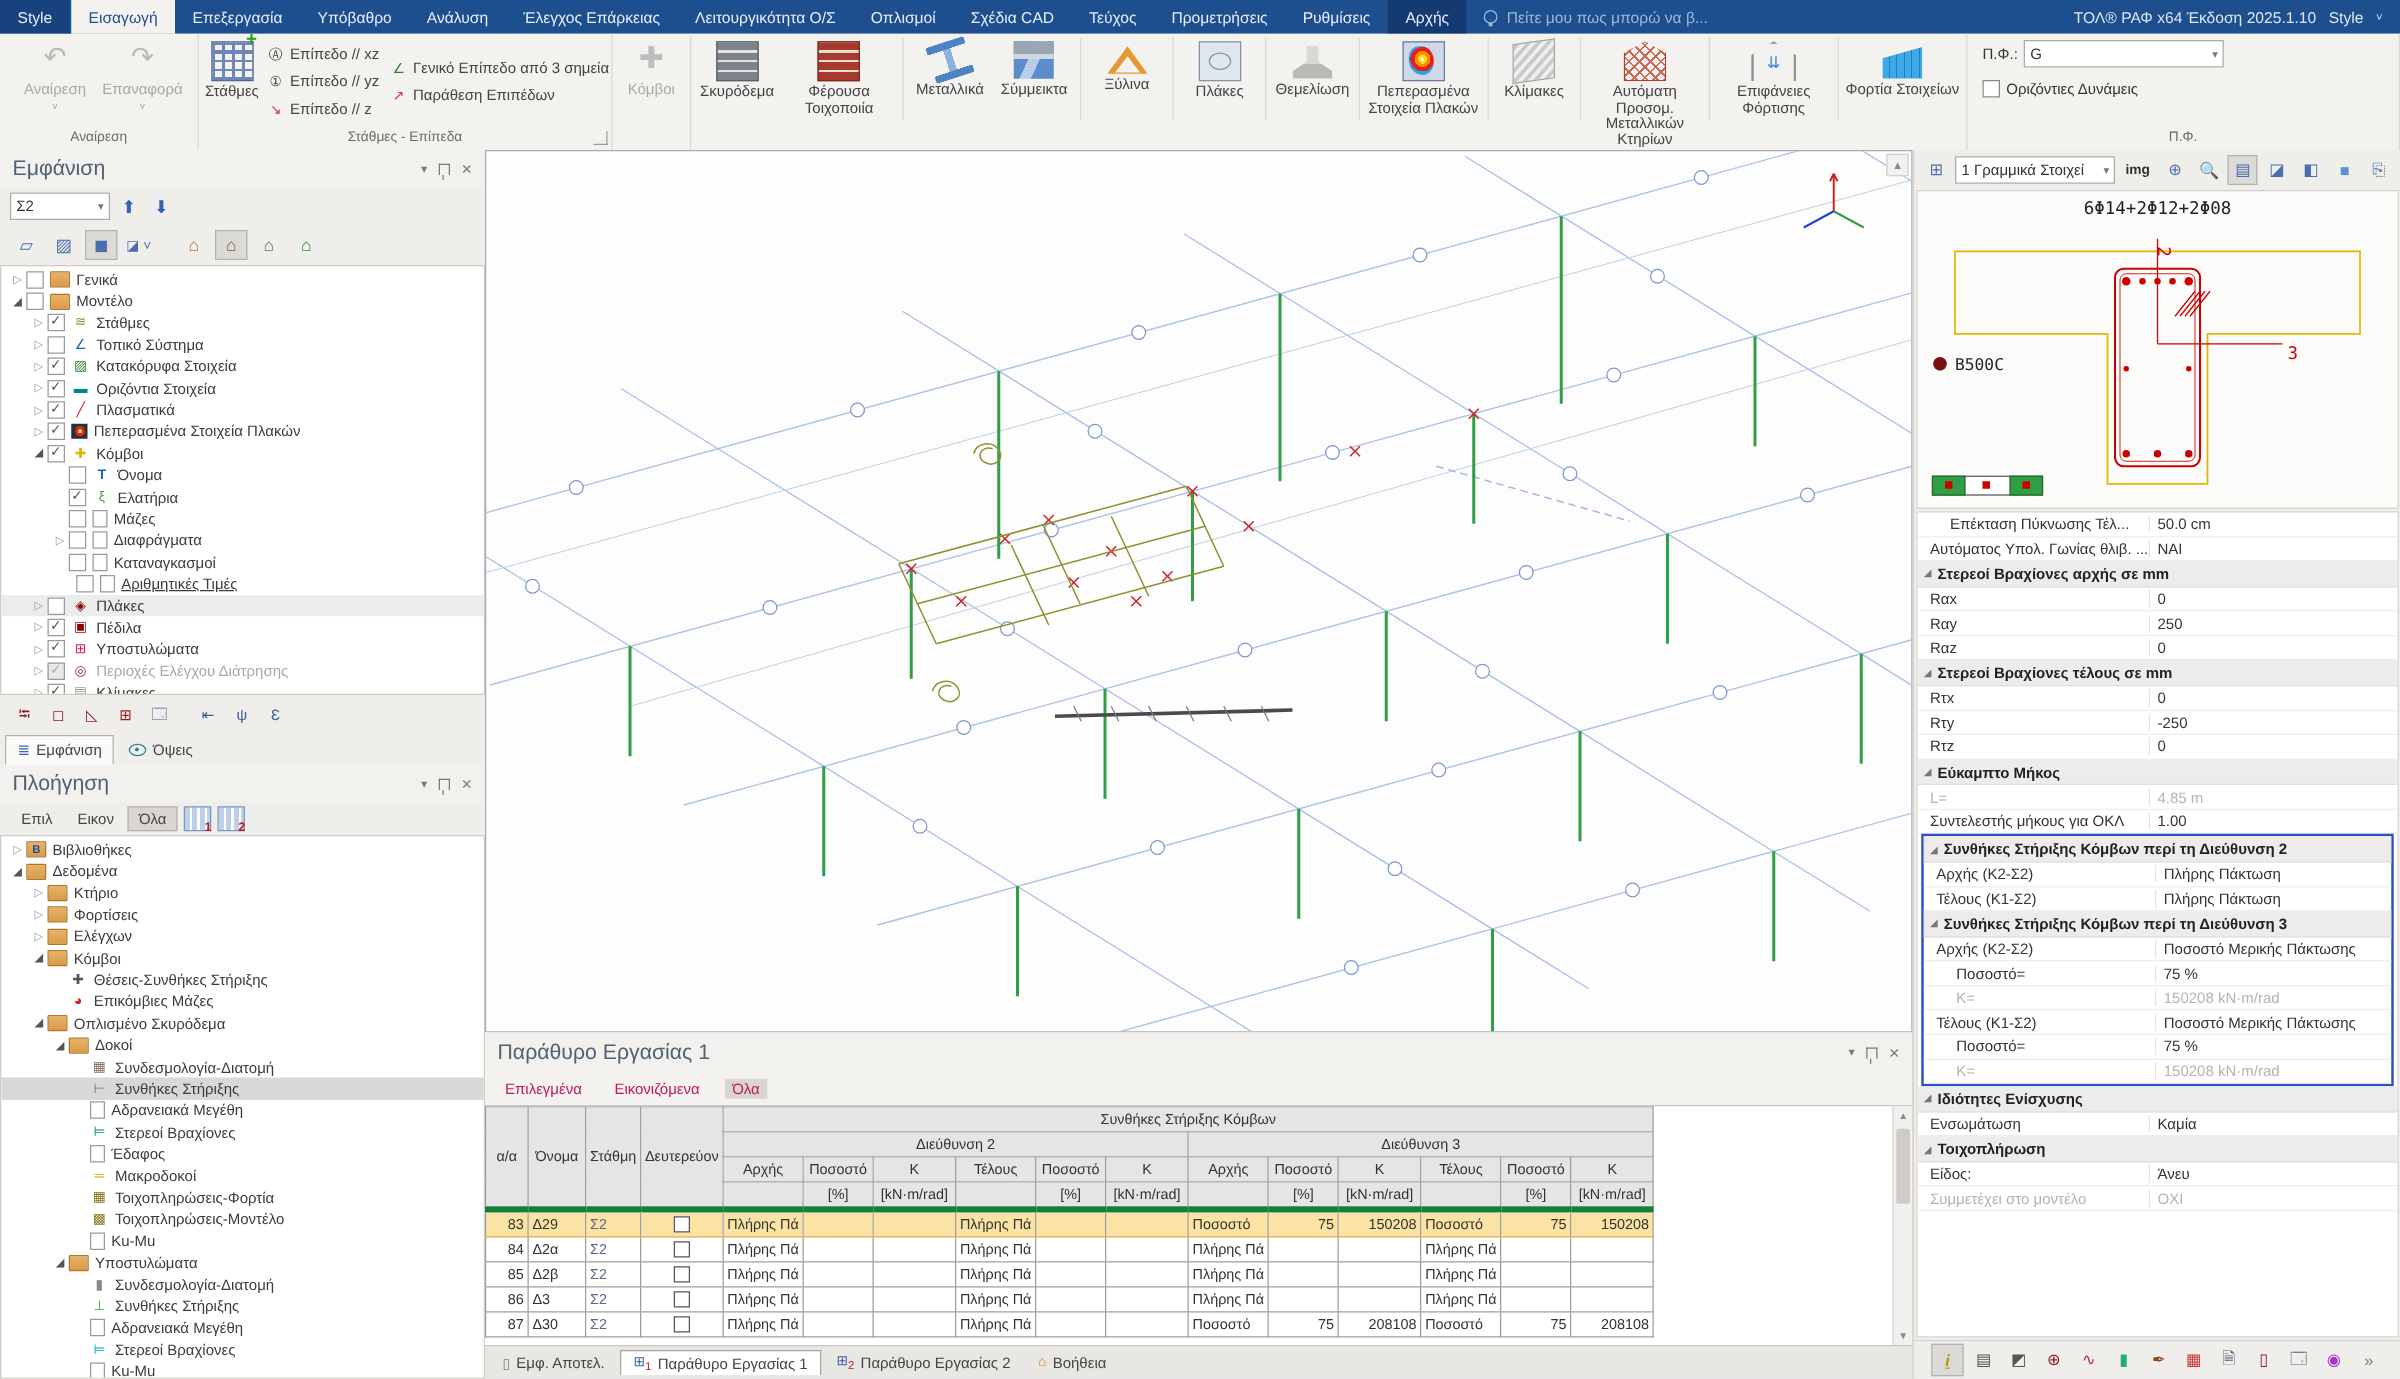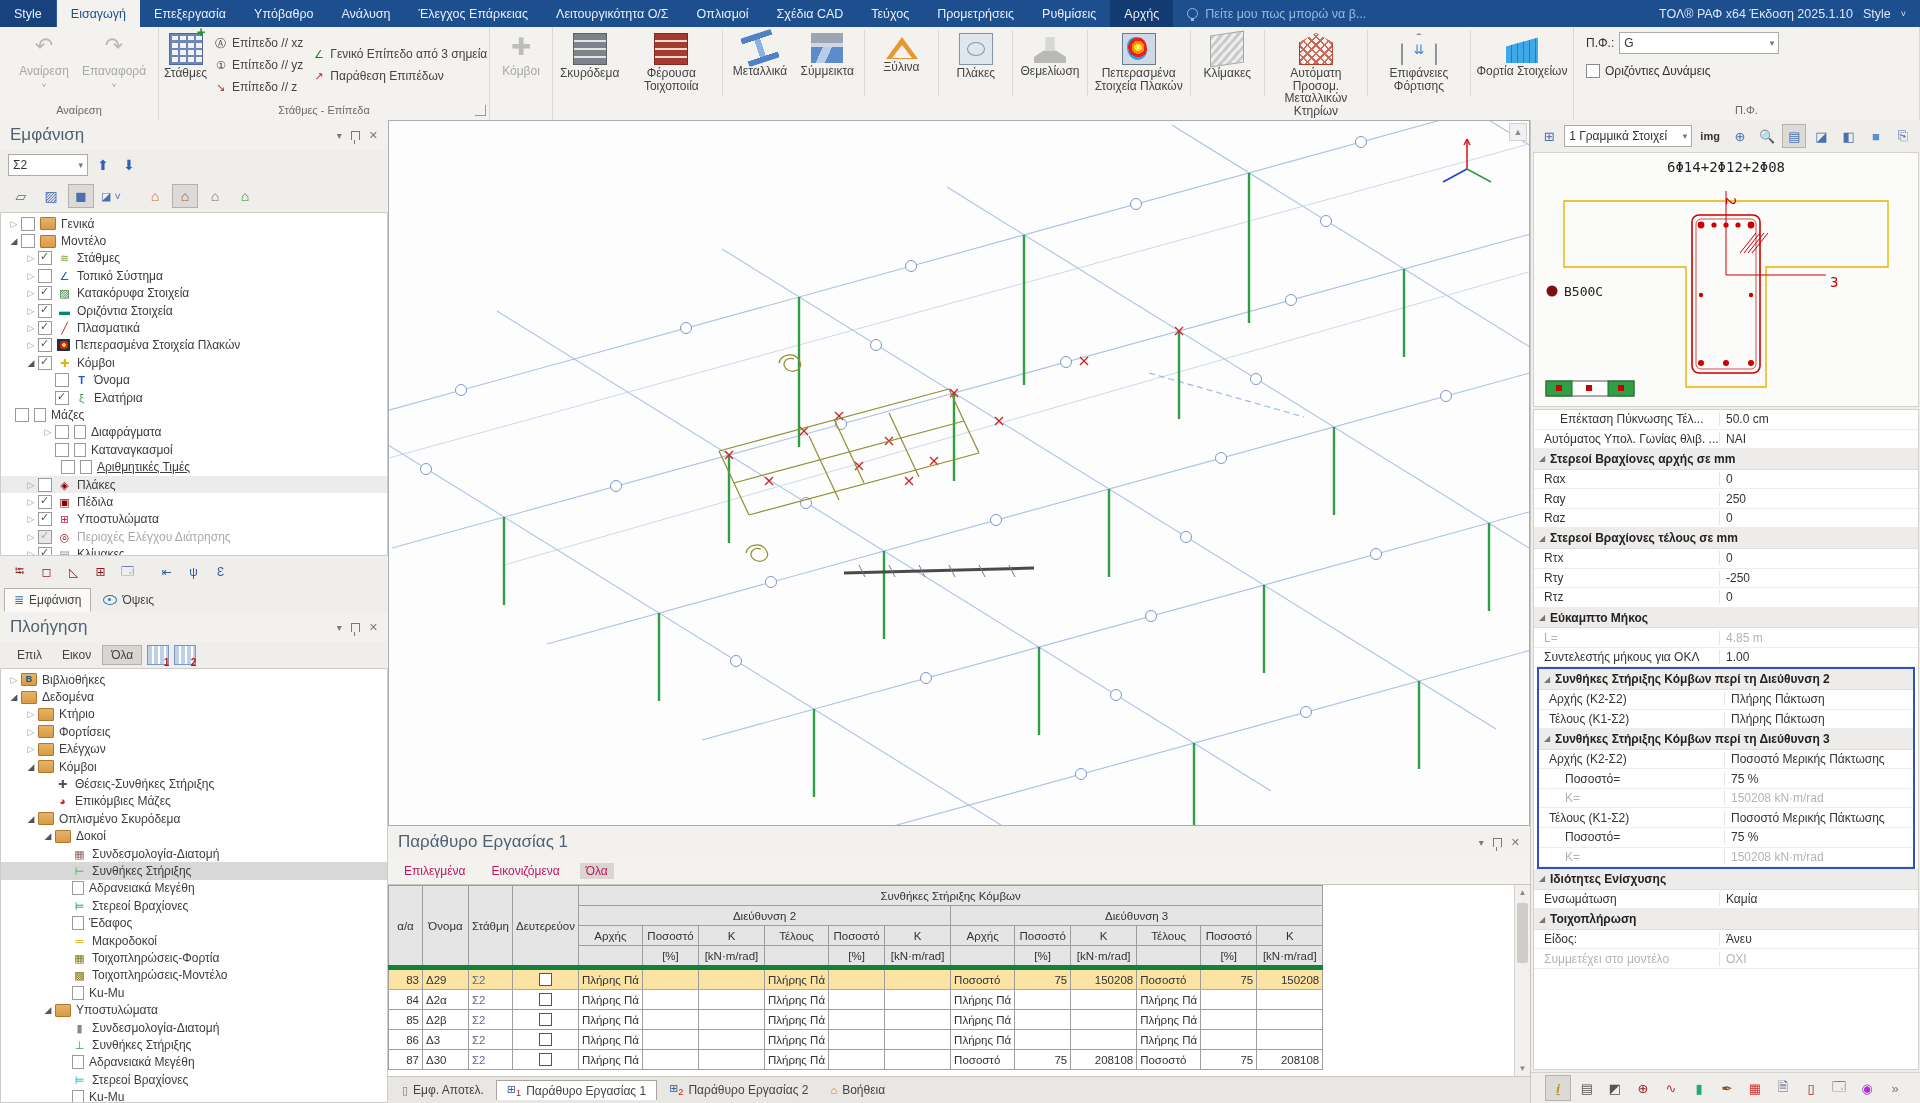--- a/index.html
+++ b/index.html
@@ -403,21 +403,21 @@
           <span class="cb "></span>
           <span class="tico" style="color:#1565c0;font-weight:bold;">T</span>
           <span>Όνομα</span>
         </div>
         <div class="trow" style="padding-left: 40px;">
           <span class="texp"></span>
           <span class="cb on"></span>
           <span class="tico" style="color:#43a047;">ξ</span>
           <span>Ελατήρια</span>
         </div>
-        <div class="trow" style="">
+        <div class="trow" style="padding-left: 40px;">
           <span class="texp"></span>
           <span class="cb "></span>
           <span class="tico docico"></span>
           <span>Μάζες</span>
         </div>
         <div class="trow" style="padding-left: 40px;">
           <span class="texp">▷</span>
           <span class="cb "></span>
           <span class="tico docico"></span>
           <span>Διαφράγματα</span>

